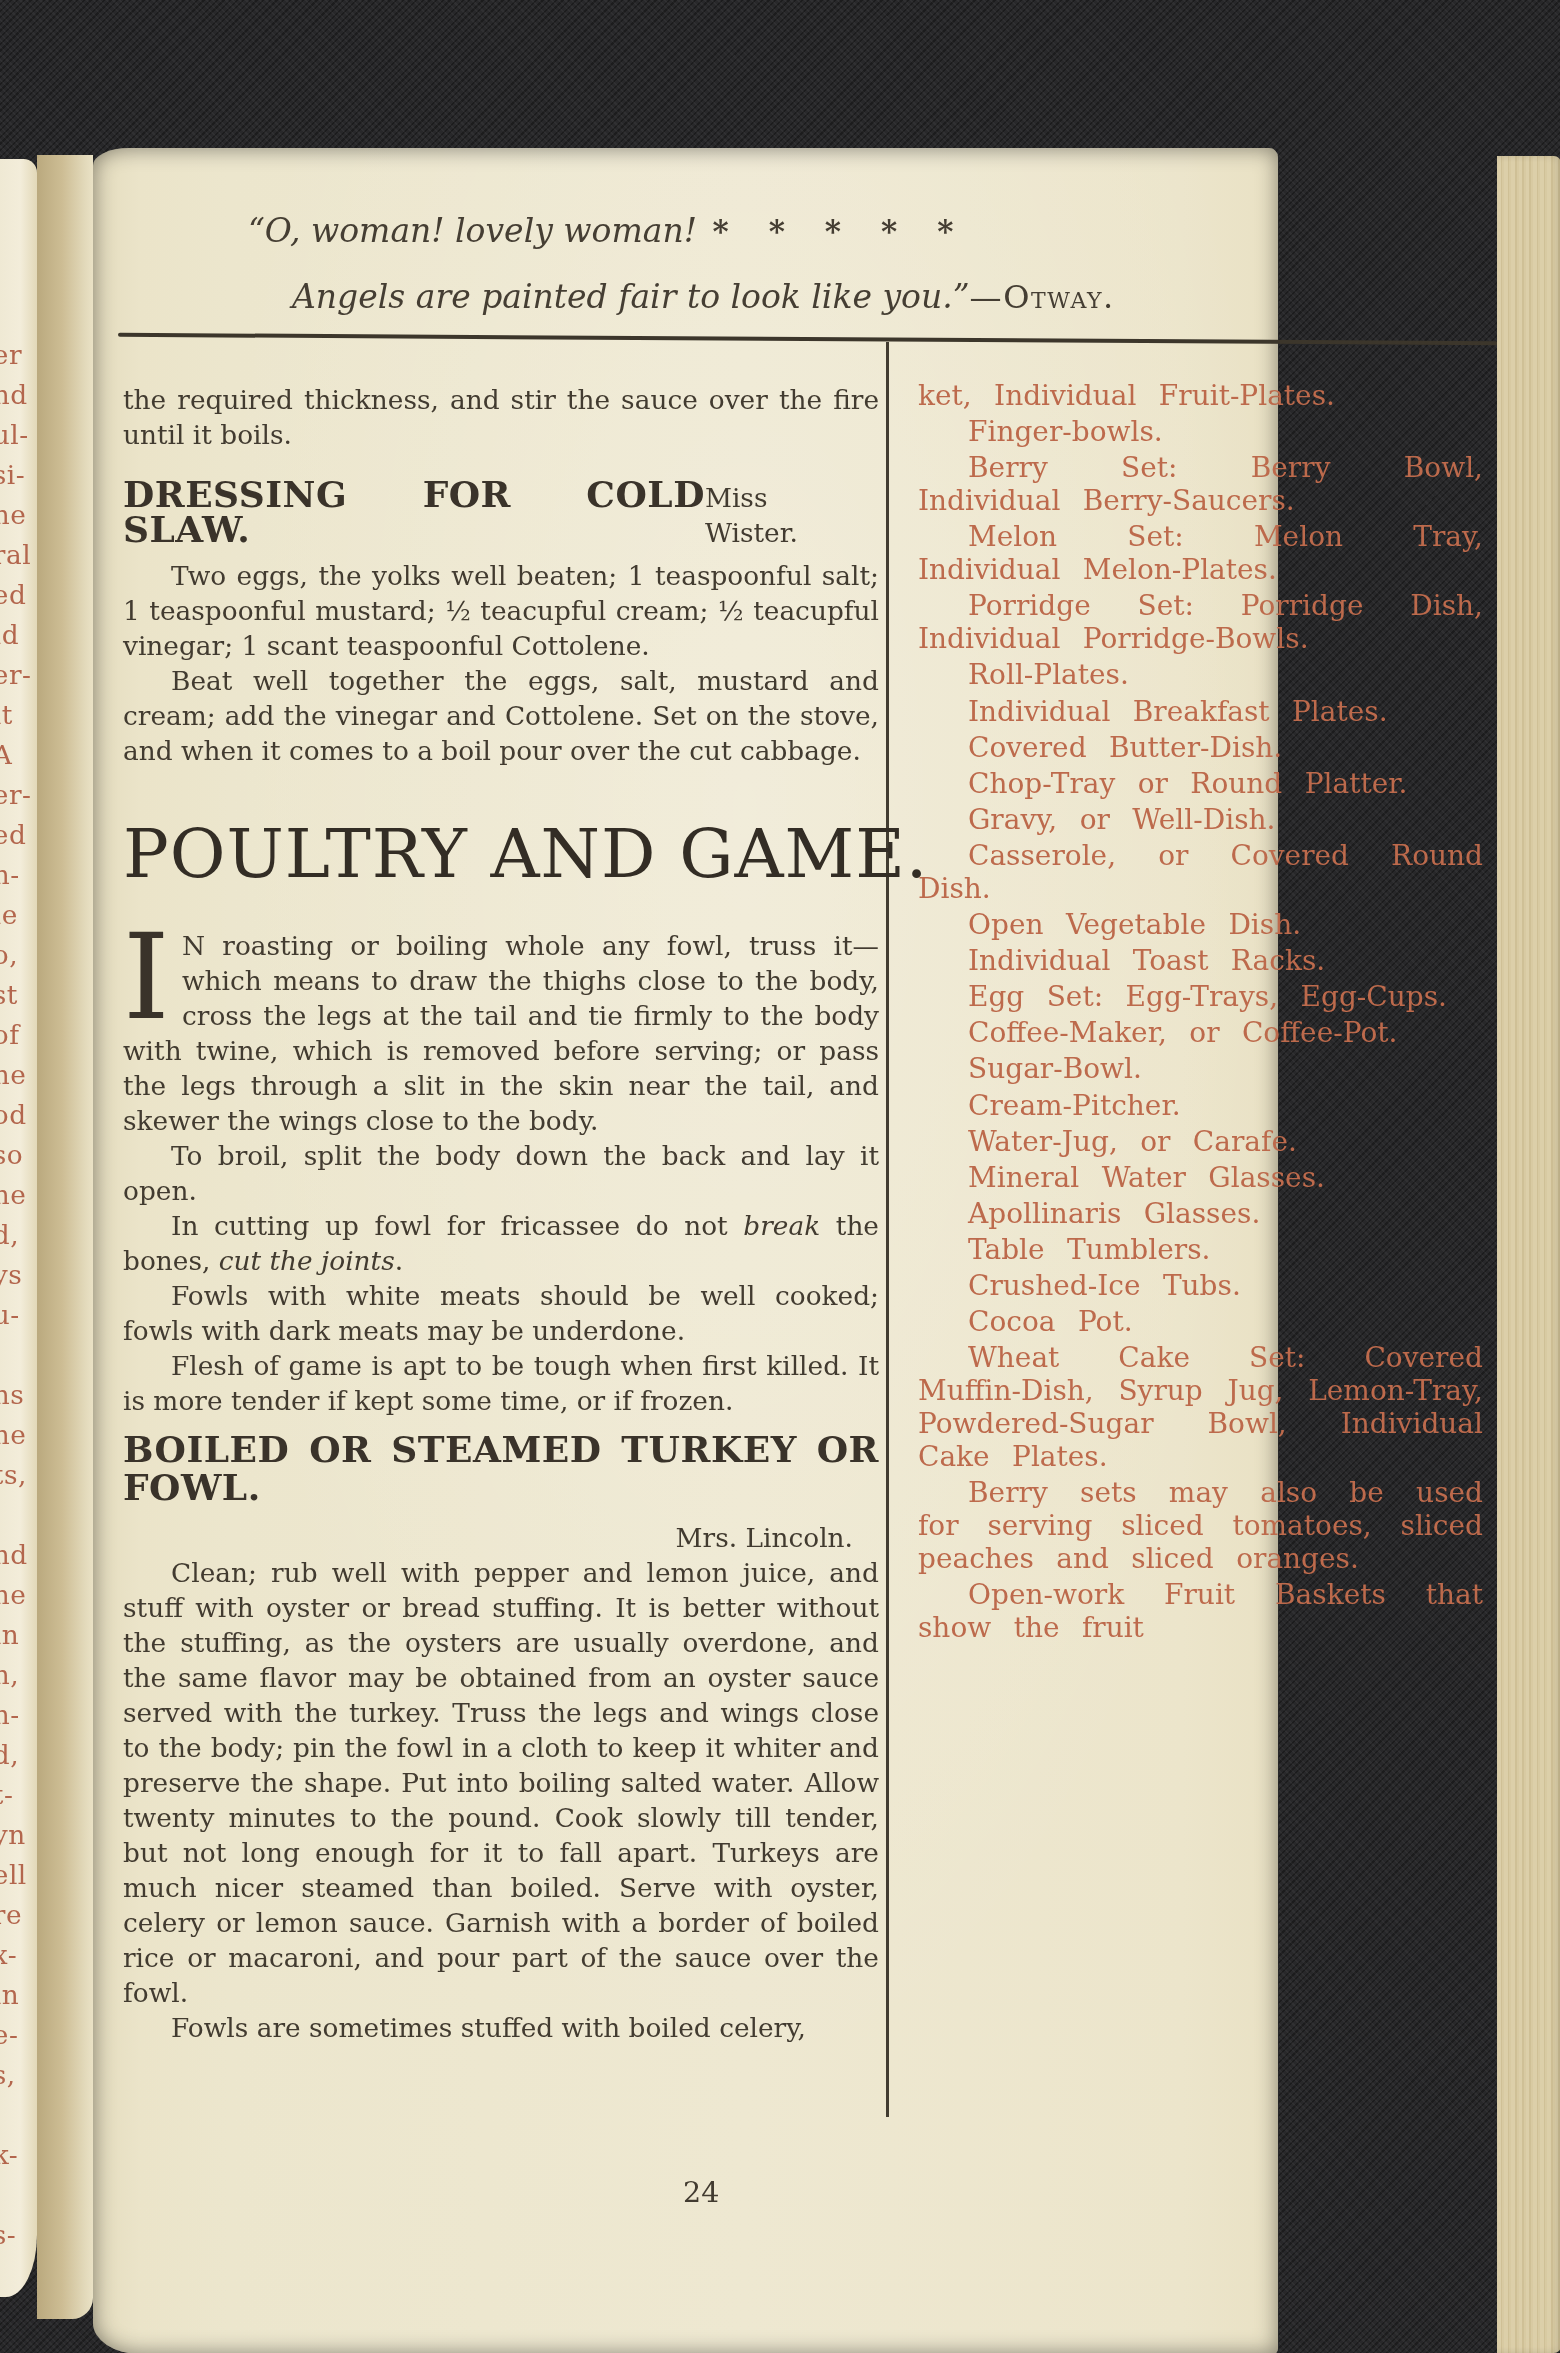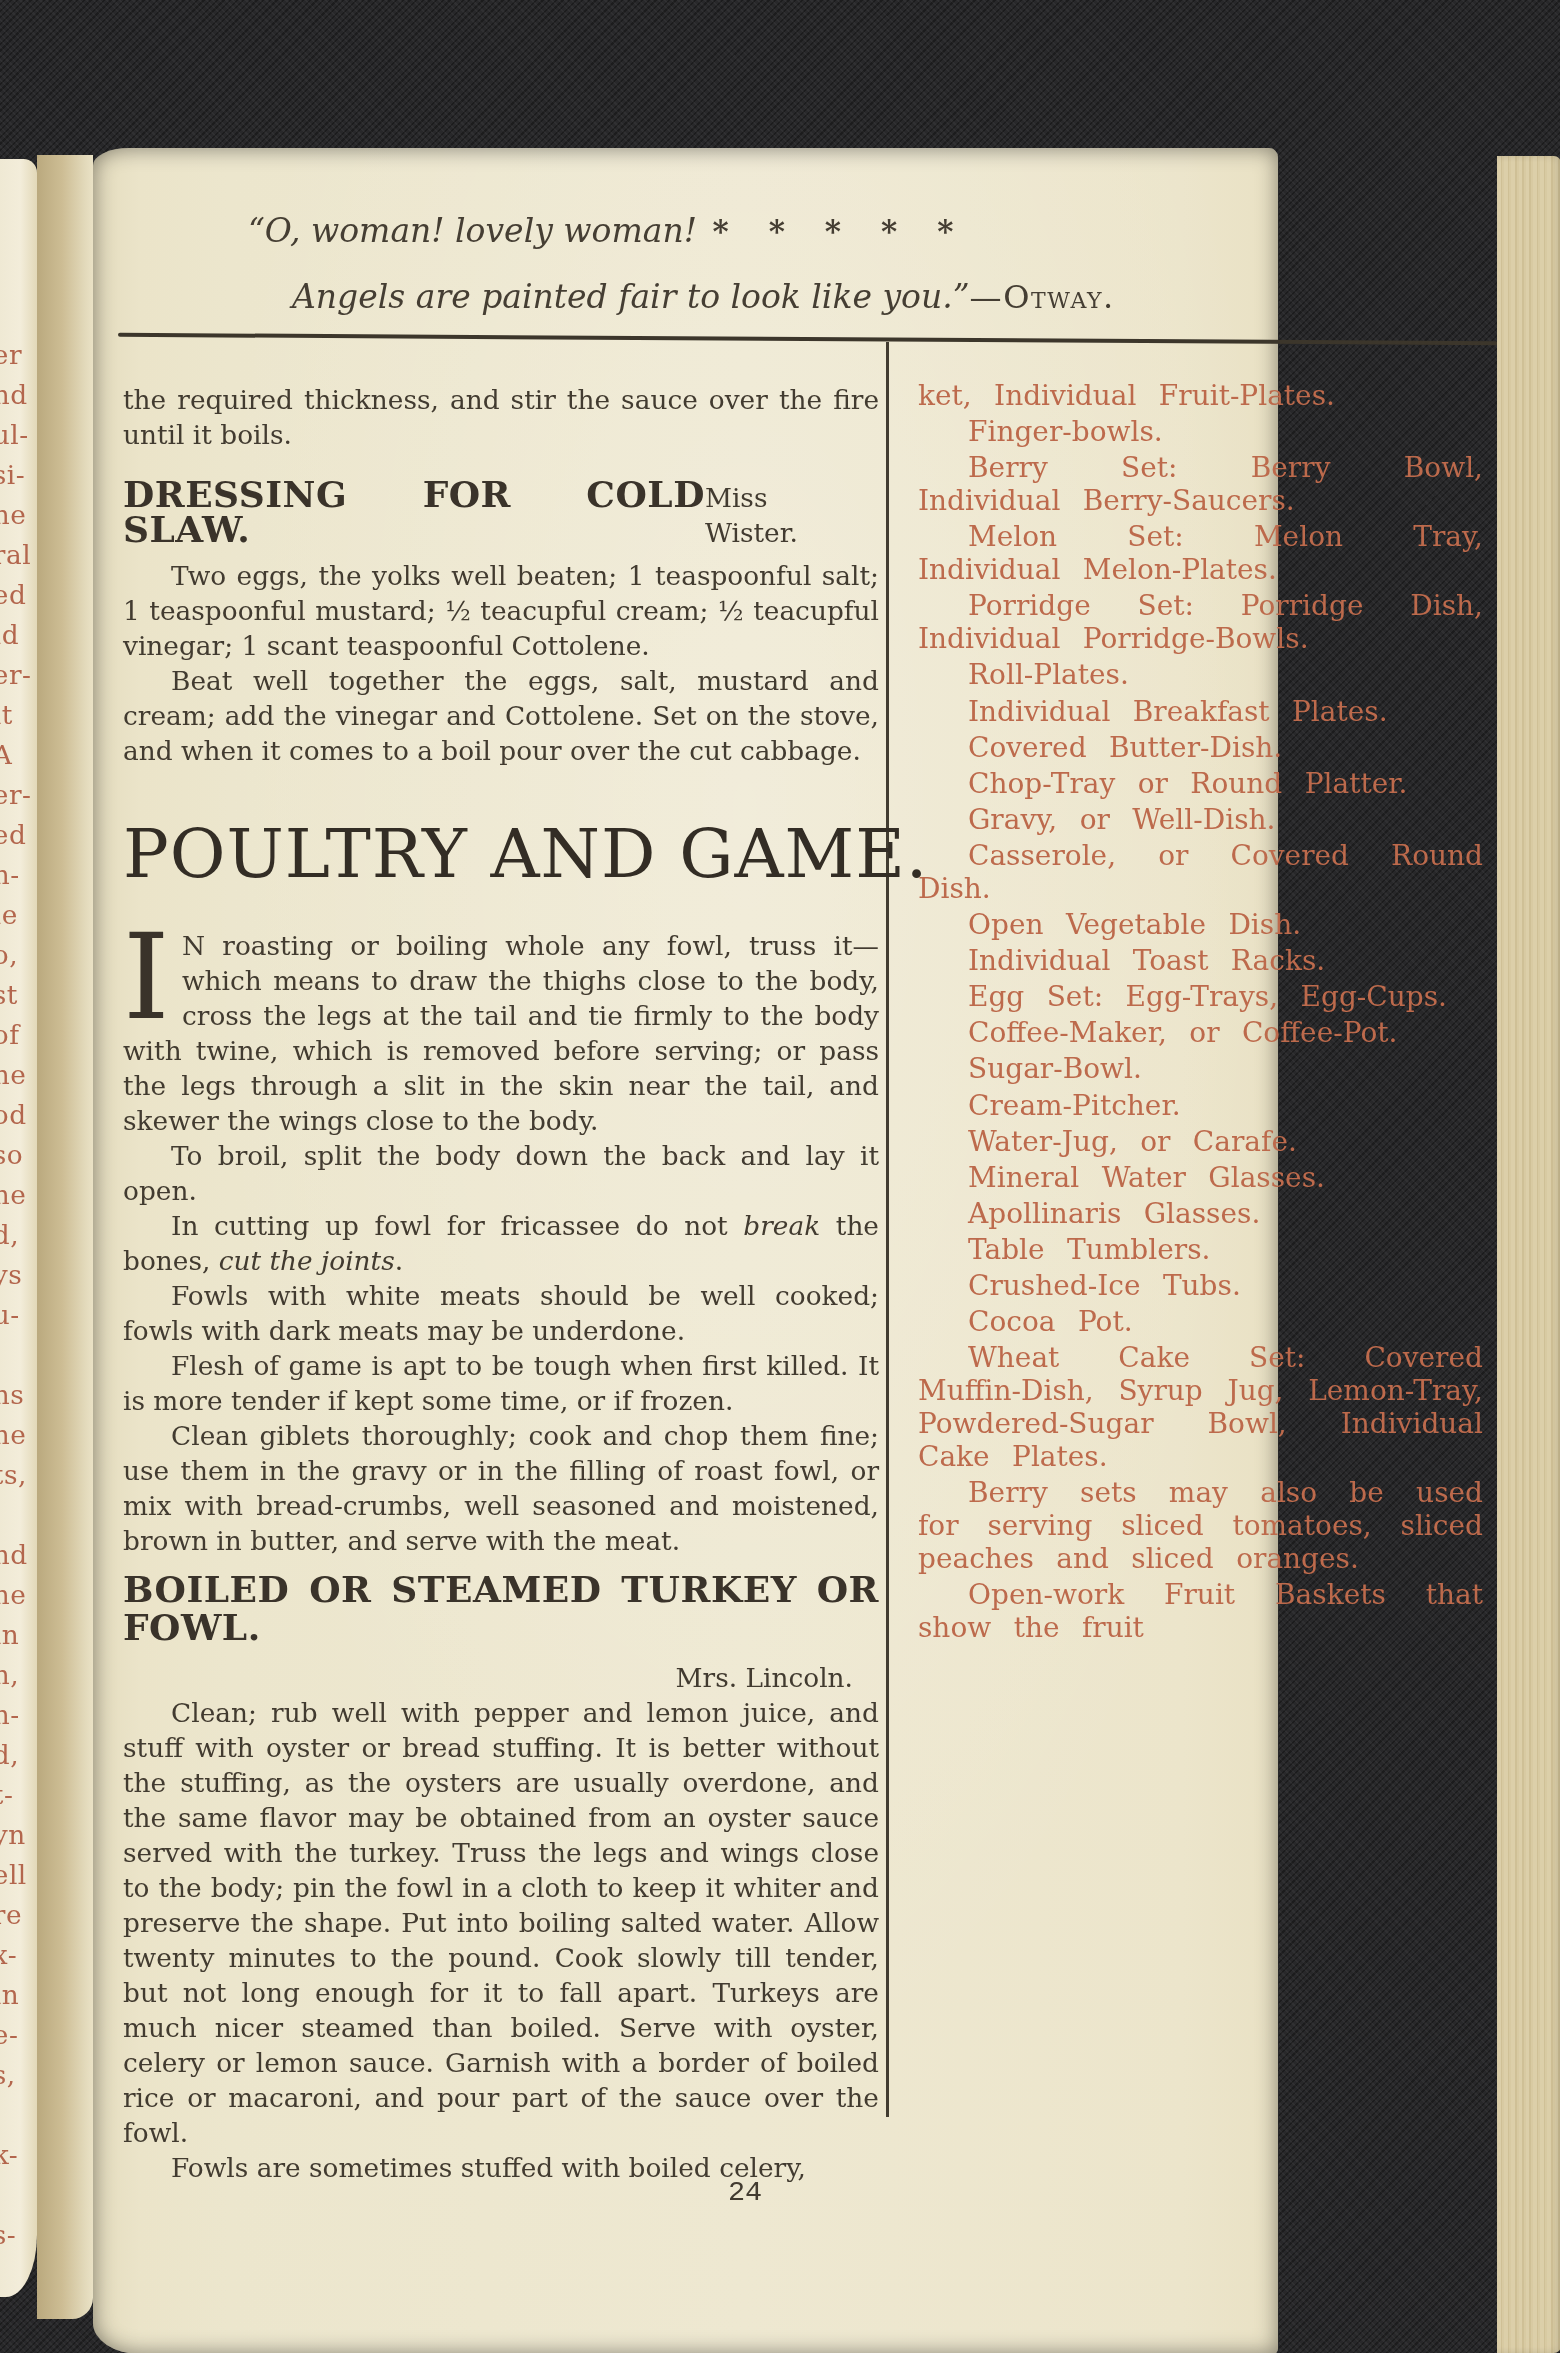--- a/index.html
+++ b/index.html
@@ -81,22 +81,22 @@
   .recipe-head.stacked .rh-attr{display:block;text-align:right;padding-right:26px;line-height:35px;}
   .section-head{
     font-weight:normal;font-size:68px;letter-spacing:1px;text-align:center;
     margin:52px 0 40px 0;color:#332d25;line-height:1.0;white-space:nowrap;
   }
   .dropcap{
     float:left;font-size:118px;line-height:89px;padding:5.2px 12.4px 0 0;
     color:#3a332a;
   }
   .page-num{
-    position:absolute;left:590px;top:2028px;width:124px;text-align:center;
-    font-size:28.5px;color:#423b30;font-family:Liberation Mono, monospace;
+    position:absolute;left:590px;top:2028px;width:124px;text-align:left;
+    font-size:28.5px;color:#423b30;
   }
 
   
   .right-col{
     position:absolute;left:825px;top:231px;width:565px;
     color:#bd6a4c;font-size:28px;line-height:33px;text-align:justify;
     word-spacing:13.5px;
   }
   .rc-item{margin:0 0 3.1px 0;text-indent:50px;}
   .rc-item.no-indent{text-indent:0;}
@@ -175,21 +175,20 @@
         <span class="rh-attr">Miss Wister.</span>
       </div>
       <p class="para indent">Two eggs, the yolks well beaten; 1 teaspoonful salt; 1 teaspoonful mustard; ½ teacupful cream; ½ teacupful vinegar; 1 scant teaspoonful Cottolene.</p>
       <p class="para indent">Beat well together the eggs, salt, mustard and cream; add the vinegar and Cottolene. Set on the stove, and when it comes to a boil pour over the cut cabbage.</p>
       <h1 class="section-head">POULTRY AND GAME.</h1>
       <p class="para"><span class="dropcap">I</span>N roasting or boiling whole any fowl, truss it—which means to draw the thighs close to the body, cross the legs at the tail and tie firmly to the body with twine, which is removed before serving; or pass the legs through a slit in the skin near the tail, and skewer the wings close to the body.</p>
       <p class="para indent">To broil, split the body down the back and lay it open.</p>
       <p class="para indent"><span>In cutting up fowl for fricassee do not </span><i>break</i><span> the bones, </span><i>cut the joints</i><span>.</span></p>
       <p class="para indent">Fowls with white meats should be well cooked; fowls with dark meats may be underdone.</p>
       <p class="para indent">Flesh of game is apt to be tough when first killed. It is more tender if kept some time, or if frozen.</p>
-      <p class="para indent">Clean giblets thoroughly; cook and chop them fine; use them in the gravy or in the filling of roast fowl, or mix with bread-crumbs, well seasoned and moistened, brown in butter, and serve with the meat.</p>
       <div class="recipe-head stacked"><span class="rh-title">BOILED OR STEAMED TURKEY OR FOWL.</span><span class="rh-attr">Mrs. Lincoln.</span></div>
       <p class="para indent">Clean; rub well with pepper and lemon juice, and stuff with oyster or bread stuffing. It is better without the stuffing, as the oysters are usually overdone, and the same flavor may be obtained from an oyster sauce served with the turkey. Truss the legs and wings close to the body; pin the fowl in a cloth to keep it whiter and preserve the shape. Put into boiling salted water. Allow twenty minutes to the pound. Cook slowly till tender, but not long enough for it to fall apart. Turkeys are much nicer steamed than boiled. Serve with oyster, celery or lemon sauce. Garnish with a border of boiled rice or macaroni, and pour part of the sauce over the fowl.</p>
       <p class="para indent">Fowls are sometimes stuffed with boiled celery,</p>
     </div>
 
   <div class="right-col">
       <p class="rc-item no-indent">ket, Individual Fruit-Plates.</p>
       <p class="rc-item">Finger-bowls.</p>
       <p class="rc-item">Berry Set: Berry Bowl, Individual Berry-Saucers.</p>
       <p class="rc-item">Melon Set: Melon Tray, Individual Melon-Plates.</p>

